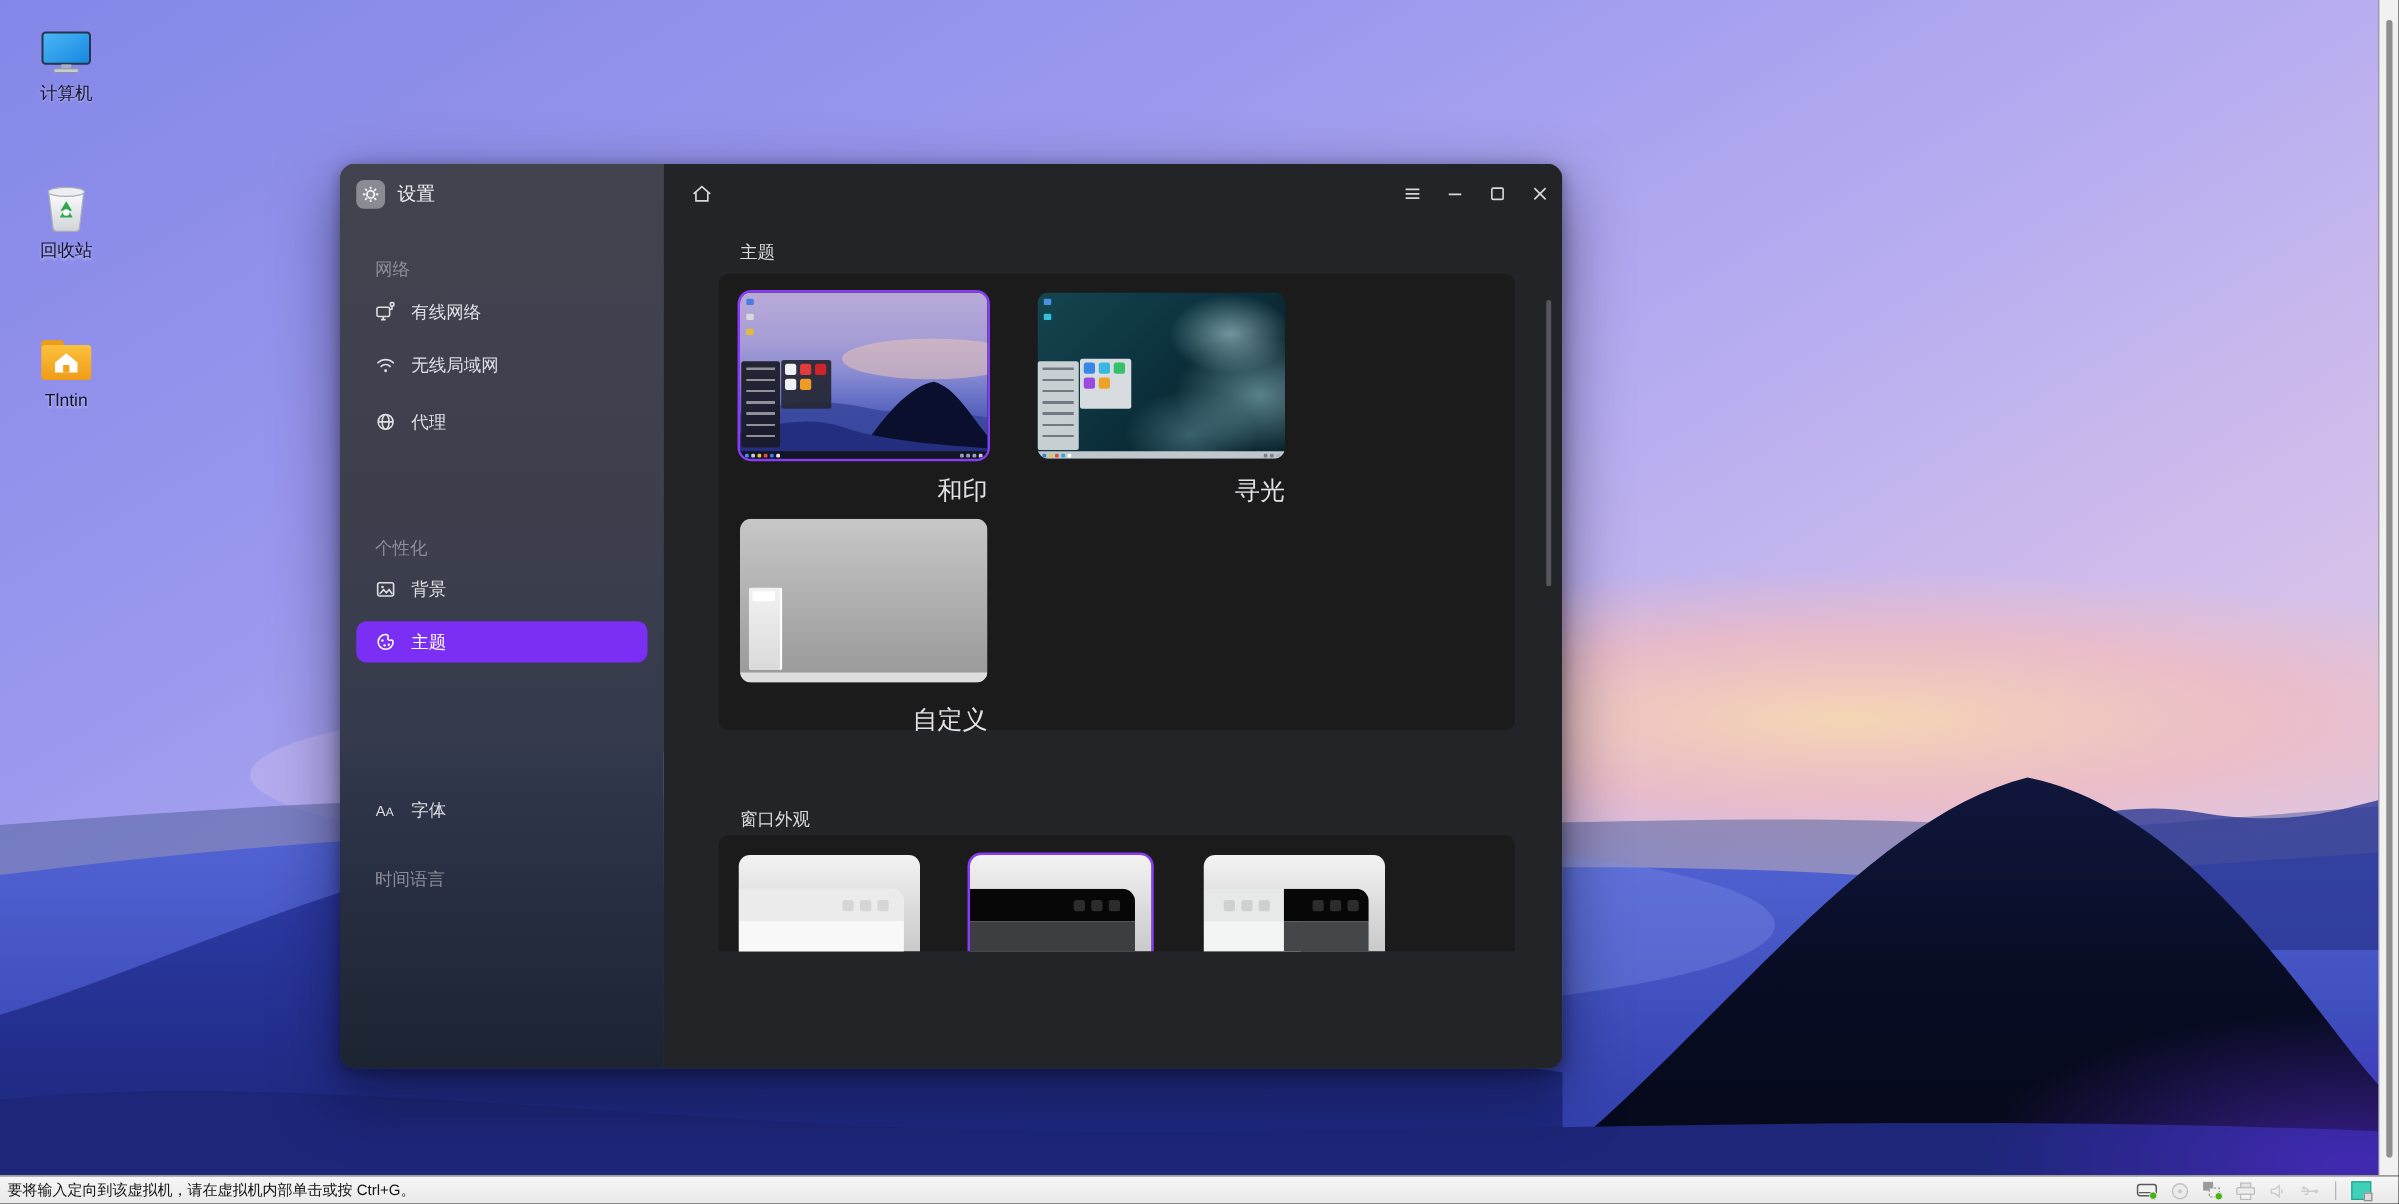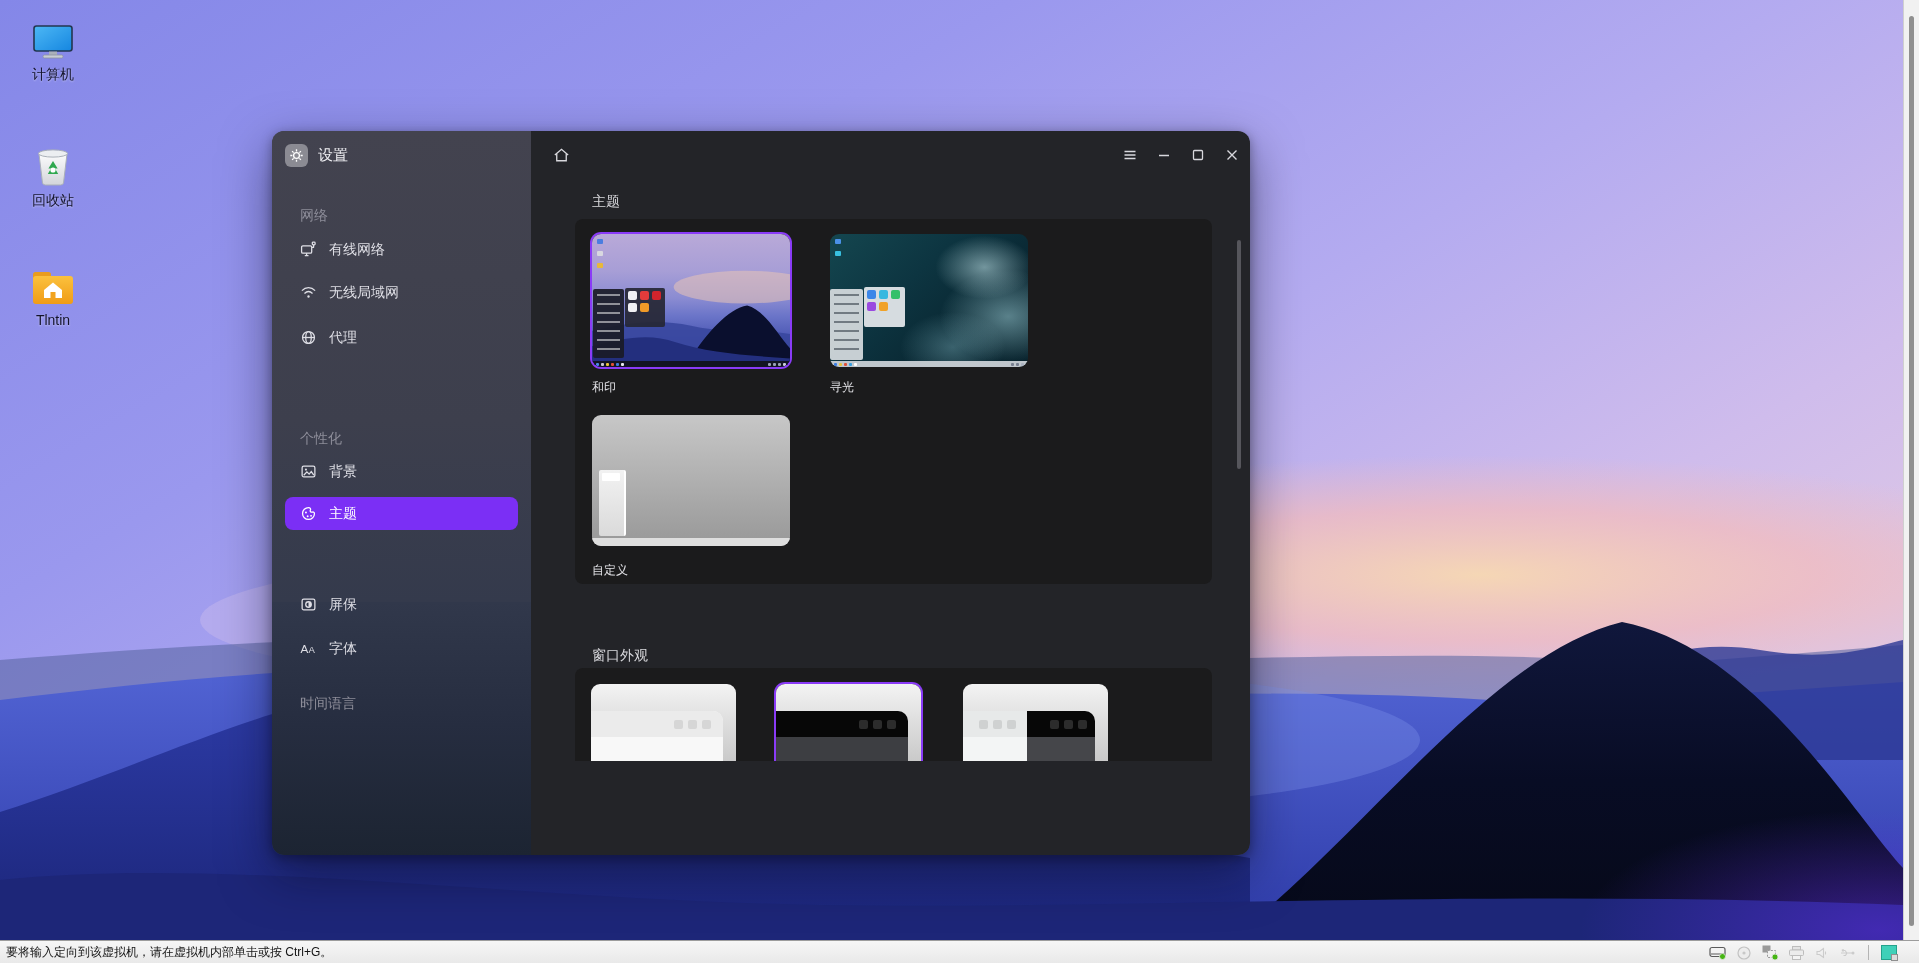--- a/index.html
+++ b/index.html
@@ -68,21 +68,21 @@
   .wc-btn { width:21px; height:21px; display:flex; align-items:center; justify-content:center;
             color:#d8d8dd; cursor:pointer; }
 
   .scrollarea { position:absolute; left:0; top:48px; width:100%; height:582px; overflow:hidden; }
   .sec-label { position:absolute; left:61px; font-size:14px; color:#dadade; }
   .panel { position:absolute; left:44px; width:637px; background:#1b1b1c; border-radius:8px; }
 
   
   .theme-card { position:absolute; width:198px; height:133px; border-radius:9px; overflow:hidden; cursor:pointer; }
   .theme-card.selected { box-shadow:0 0 0 2px #8a3bf7; }
-  .theme-label { position:absolute; width:198px; text-align:left; font-size:12px; color:#e2e2e6; }
+  .theme-label { position:absolute; width:198px; text-align:right; font-size:20px; color:#e2e2e6; }
 
   .mini { position:absolute; inset:0; }
   .mini-svg { position:absolute; inset:0; }
   .mini-deskicons { position:absolute; left:5px; top:5px; display:flex; flex-direction:column; gap:7px; }
   .mini-deskicons i { width:6px; height:5px; border-radius:1px; display:block; }
   .mini-launcher { position:absolute; border-radius:2px; }
   .mini-launcher.dark { left:1px; top:55px; width:31px; height:69px; background:rgba(26,27,38,.92); }
   .mini-launcher.light { left:0; top:55px; width:33px; height:71px; background:rgba(214,219,223,.93); }
   .mini-stripes { position:absolute; left:4px; right:4px; top:5px; bottom:4px; }
   .mini-stripes.lt { background:repeating-linear-gradient(180deg,rgba(255,255,255,.5) 0 2px,transparent 2px 9px); }
@@ -288,30 +288,20 @@
             <path d="M8 2.4 a5.6 5.6 0 1 0 5.6 5.6 c0-1.2-1-1.6-2-1.3-1.3.4-2.4-.6-1.8-1.9 .5-1.1-.2-2.4-1.8-2.4z"></path>
             <circle cx="5.6" cy="7" r="0.9" fill="currentColor" stroke="none"></circle>
             <circle cx="7.2" cy="10.6" r="0.9" fill="currentColor" stroke="none"></circle>
             <circle cx="10.4" cy="10.2" r="0.9" fill="currentColor" stroke="none"></circle>
           </svg>
         </span>
         <span class="nlabel">主题</span>
       </div>
 
 
-      <div class="nav-item" style="top:457px">
-        <span class="nicon">
-          <svg width="17" height="17" viewBox="0 0 16 16" fill="none" stroke="currentColor" stroke-width="1.2">
-            <rect x="2" y="3" width="12" height="10" rx="1.5"></rect>
-              <circle cx="8" cy="8" r="2.6"></circle>
-            <path d="M8 5.4 a2.6 2.6 0 0 1 0 5.2 Z" fill="currentColor" stroke="none"></path>
-          </svg>
-        </span>
-        <span class="nlabel">屏保</span>
-      </div>
 
       <div class="nav-item" style="top:501px">
         <span class="nicon">
           <svg width="17" height="17" viewBox="0 0 16 16" fill="currentColor">
             <text x="0.5" y="12" font-size="11" font-family="Liberation Sans,sans-serif">A</text>
             <text x="8" y="12" font-size="9" font-family="Liberation Sans,sans-serif">A</text>
           </svg>
         </span>
         <span class="nlabel">字体</span>
       </div>

